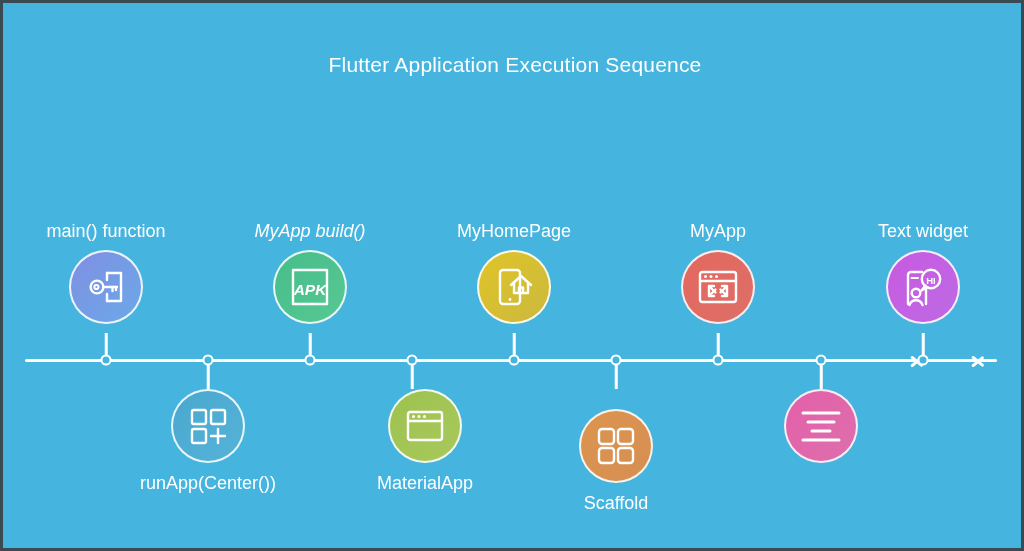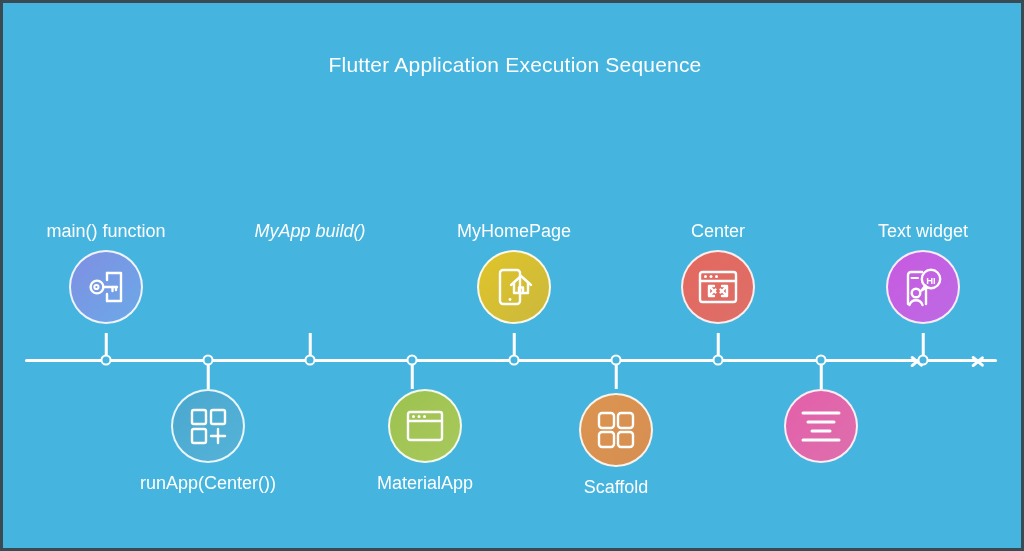--- a/index.html
+++ b/index.html
@@ -172,20 +172,28 @@
       <rect x="7" y="26" width="14" height="14" rx="1.8" style="fill:none;stroke:#ffffff;stroke-width:2.4;stroke-linecap:round;stroke-linejoin:round"></rect>
       <path d="M33 26 V40 M26 33 H40" style="fill:none;stroke:#ffffff;stroke-width:2.4;stroke-linecap:round;stroke-linejoin:round"></path>
     </svg>
           </div>
         </div>
         <div class="node-label">runApp(Center())</div>
       </div>
       <div class="stem" style="left: 307px; top: 330px; height: 28px;"></div>
       <div class="node top" style="left: 307px; top: 218px; font-style: italic;">
         <div class="node-label">MyApp build()</div>
+        <div class="circle-wrap">
+          <div class="circle" style="background: linear-gradient(135deg, rgb(70, 189, 138) 0%, rgb(87, 200, 147) 100%);">
+            <svg width="46" height="46" viewBox="0 0 46 46">
+      <rect x="6" y="6" width="34" height="34" style="fill:none;stroke:#ffffff;stroke-width:2.4;stroke-linecap:round;stroke-linejoin:round"></rect>
+      <text x="23" y="30.5" text-anchor="middle" style="font-family:'Liberation Sans',sans-serif;font-size:15.5px;font-weight:700;fill:#ffffff">APK</text>
+    </svg>
+          </div>
+        </div>
       </div>
       <div class="stem" style="left: 409px; top: 357px; height: 29px;"></div>
       <div class="node bottom" style="left: 422px; top: 386px;">
         <div class="circle-wrap">
           <div class="circle" style="background: linear-gradient(135deg, rgb(157, 194, 79) 0%, rgb(168, 201, 92) 100%);">
             <svg width="46" height="46" viewBox="0 0 46 46">
       <rect x="6" y="9" width="34" height="28" rx="2.2" style="fill:none;stroke:#ffffff;stroke-width:2.4;stroke-linecap:round;stroke-linejoin:round"></rect>
       <path d="M6 18 H40" style="fill:none;stroke:#ffffff;stroke-width:2.4;stroke-linecap:round;stroke-linejoin:round"></path>
       <circle cx="11.5" cy="13.5" r="1.5" style="fill:#ffffff;stroke:none"></circle>
       <circle cx="17" cy="13.5" r="1.5" style="fill:#ffffff;stroke:none"></circle>
@@ -204,36 +212,36 @@
       <rect x="9" y="6" width="20" height="34" rx="3" style="fill:none;stroke:#ffffff;stroke-width:2.4;stroke-linecap:round;stroke-linejoin:round"></rect>
       <circle cx="19" cy="35.5" r="1.4" style="fill:#ffffff;stroke:none"></circle>
       <path d="M20 21 L30 12 L40 21" style="fill:none;stroke:#ffffff;stroke-width:2.4;stroke-linecap:round;stroke-linejoin:round"></path>
       <path d="M23 19 V29 H37 V19" style="fill:none;stroke:#ffffff;stroke-width:2.4;stroke-linecap:round;stroke-linejoin:round"></path>
       <path d="M28 29 V23.5 H32 V29" style="fill:none;stroke:#ffffff;stroke-width:2.4;stroke-linecap:round;stroke-linejoin:round"></path>
     </svg>
           </div>
         </div>
       </div>
       <div class="stem" style="left: 613px; top: 357px; height: 29px;"></div>
-      <div class="node bottom" style="left: 613px; top: 390px;">
+      <div class="node bottom" style="left: 613px; top: 406px;">
         <div class="circle-wrap">
           <div class="circle" style="background: linear-gradient(135deg, rgb(221, 148, 80) 0%, rgb(213, 143, 82) 100%);">
             <svg width="46" height="46" viewBox="0 0 46 46">
       <rect x="6" y="6" width="15" height="15" rx="3" style="fill:none;stroke:#ffffff;stroke-width:2.4;stroke-linecap:round;stroke-linejoin:round"></rect>
       <rect x="25" y="6" width="15" height="15" rx="3" style="fill:none;stroke:#ffffff;stroke-width:2.4;stroke-linecap:round;stroke-linejoin:round"></rect>
       <rect x="6" y="25" width="15" height="15" rx="3" style="fill:none;stroke:#ffffff;stroke-width:2.4;stroke-linecap:round;stroke-linejoin:round"></rect>
       <rect x="25" y="25" width="15" height="15" rx="3" style="fill:none;stroke:#ffffff;stroke-width:2.4;stroke-linecap:round;stroke-linejoin:round"></rect>
     </svg>
           </div>
         </div>
         <div class="node-label">Scaffold</div>
       </div>
       <div class="stem" style="left: 715px; top: 330px; height: 28px;"></div>
       <div class="node top" style="left: 715px; top: 218px;">
-        <div class="node-label">Center</div>
+        <div class="node-label">MyApp</div>
         <div class="circle-wrap">
           <div class="circle" style="background: linear-gradient(135deg, rgb(228, 104, 95) 0%, rgb(221, 111, 104) 100%);">
             <svg width="46" height="46" viewBox="0 0 46 46">
       <rect x="5" y="8" width="36" height="30" rx="2.4" style="fill:none;stroke:#ffffff;stroke-width:2.4;stroke-linecap:round;stroke-linejoin:round"></rect>
       <path d="M5 17 H41" style="fill:none;stroke:#ffffff;stroke-width:2.4;stroke-linecap:round;stroke-linejoin:round"></path>
       <circle cx="10.5" cy="12.5" r="1.5" style="fill:#ffffff;stroke:none"></circle>
       <circle cx="16" cy="12.5" r="1.5" style="fill:#ffffff;stroke:none"></circle>
       <circle cx="21.5" cy="12.5" r="1.5" style="fill:#ffffff;stroke:none"></circle>
       <path d="M14 32 L14 27 M14 32 L19 32 M14 32 L20.5 25.5" style="fill:none;stroke:#ffffff;stroke-width:2.4;stroke-linecap:round;stroke-linejoin:round"></path>
       <path d="M32 32 L32 27 M32 32 L27 32 M32 32 L25.5 25.5" style="fill:none;stroke:#ffffff;stroke-width:2.4;stroke-linecap:round;stroke-linejoin:round"></path>

